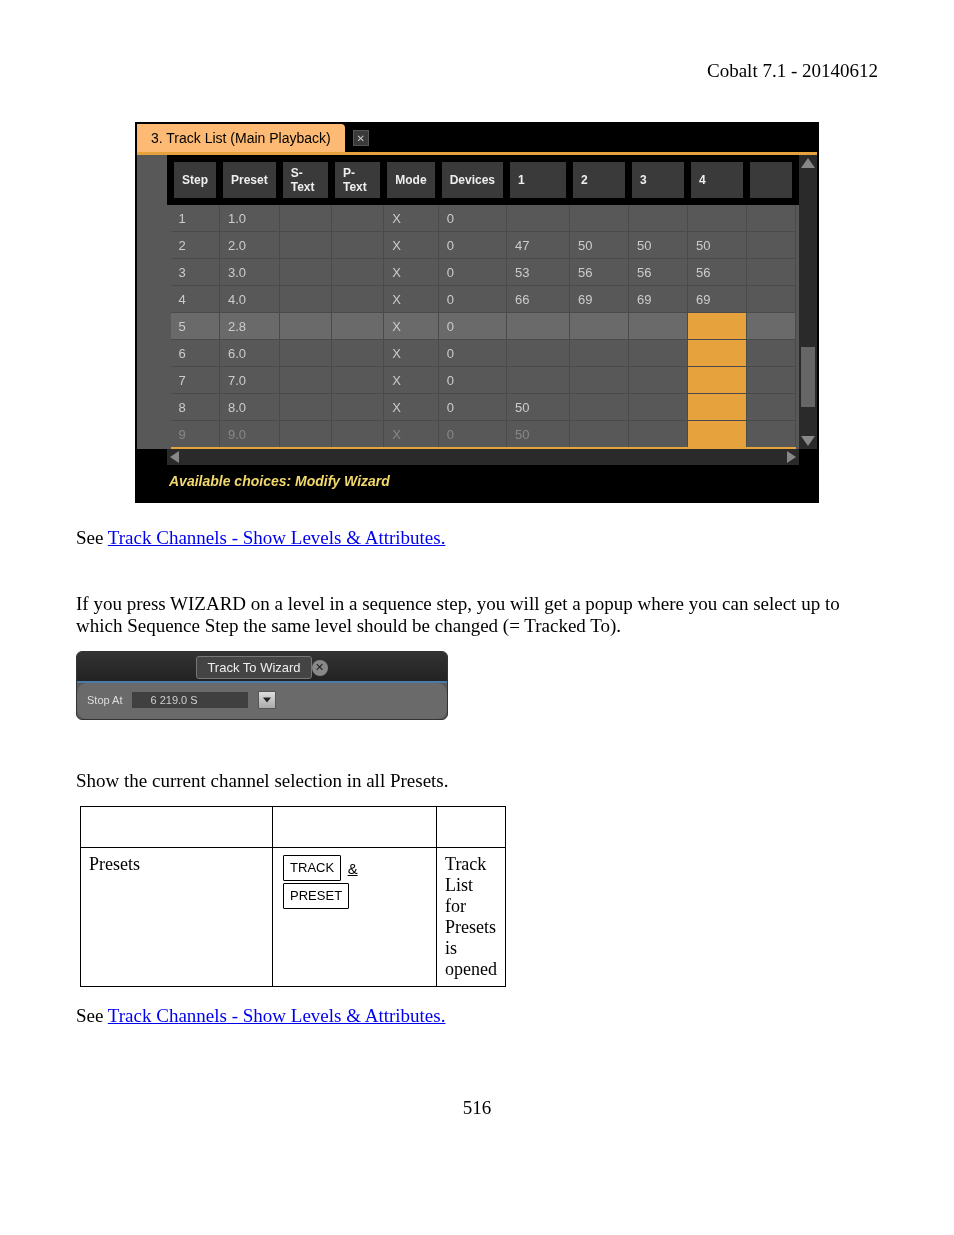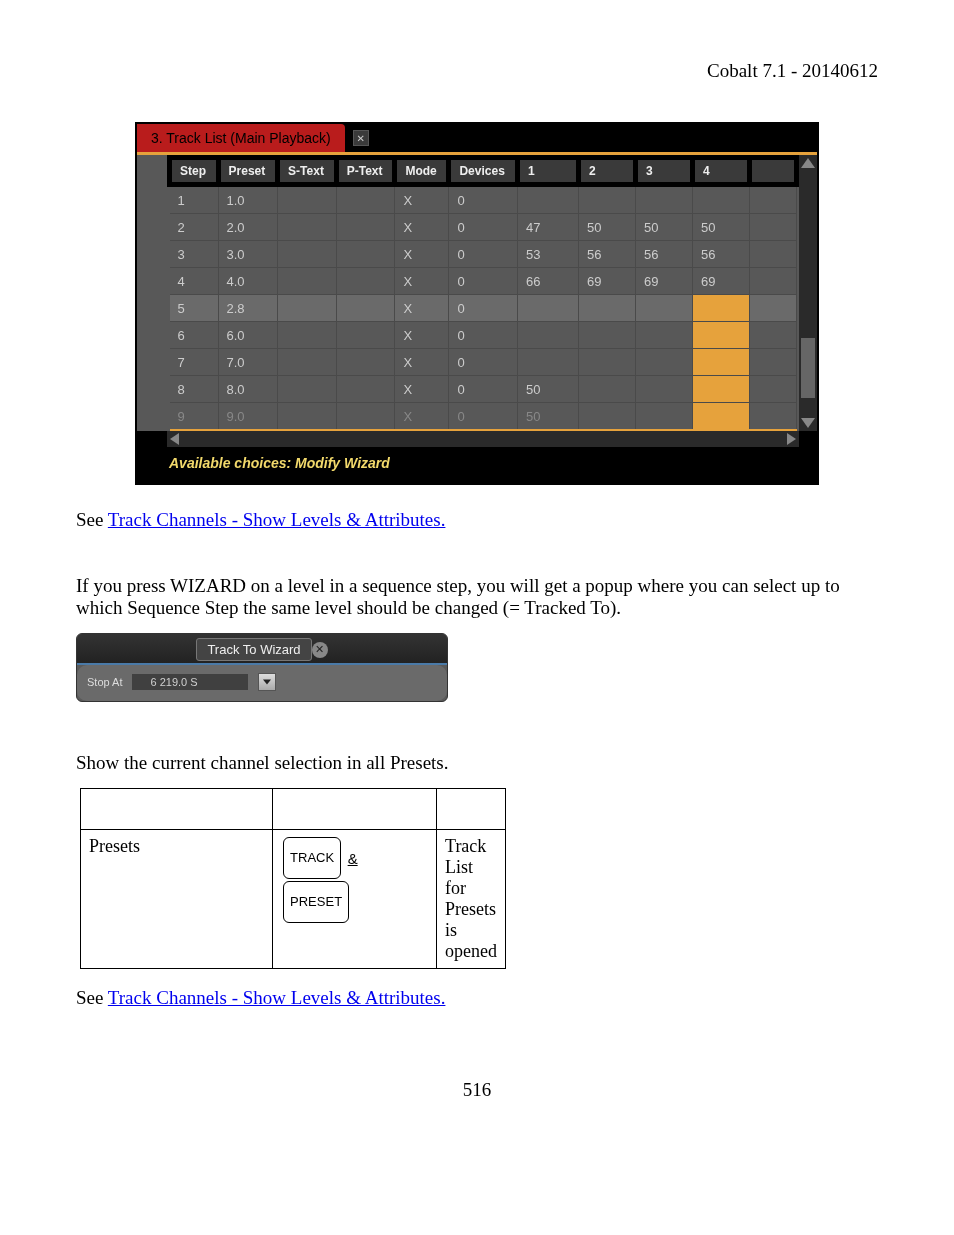--- a/index.html
+++ b/index.html
@@ -24,21 +24,21 @@
     background: #000;
     border: 2px solid #000;
     font-family: Verdana, Geneva, sans-serif;
   }
   .tl-titlebar {
     display: flex;
     align-items: center;
     background: #000;
   }
   .tl-tab {
-    background: #b91c1c;
+    background: #fdba74;
     color: #000;
     font-size: 14px;
     padding: 6px 14px;
     border-top-right-radius: 4px;
   }
   .tl-close {
     width: 14px;
     height: 14px;
     background: #3a3a3a;
     color: #ccc;
@@ -65,21 +65,21 @@
     flex: 1;
     border-collapse: collapse;
     font-size: 13px;
   }
   .tl-grid th {
     background: #3a3a3a;
     color: #eee;
     font-weight: bold;
     text-align: left;
     padding: 4px 8px;
-    border: 5px solid #000000;
+    border: 7px solid #000000;
     font-size: 12px;
   }
   .tl-grid td {
     color: #ccc;
     padding: 3px 8px;
     border-right: 1px solid #4a4a4a;
     border-bottom: 1px solid #4a4a4a;
     text-align: left;
     height: 20px;
   }
@@ -204,22 +204,22 @@
   }
   .action-table td {
     border: 1px solid #000;
     padding: 6px 8px;
     vertical-align: top;
   }
   .action-table tr.header-row td { height: 28px; }
   .keycap {
     display: inline-block;
     border: 1px solid #000;
-    border-radius: 6px;
-    padding: 12px 6px;
+    border-radius: 1px;
+    padding: 4px 6px;
     font-family: Arial, sans-serif;
     font-size: 13px;
     line-height: 16px;
     margin: 1px 2px;
     vertical-align: middle;
   }
   .amp {
     font-family: Arial, sans-serif;
     font-size: 15px;
     text-decoration: underline;

